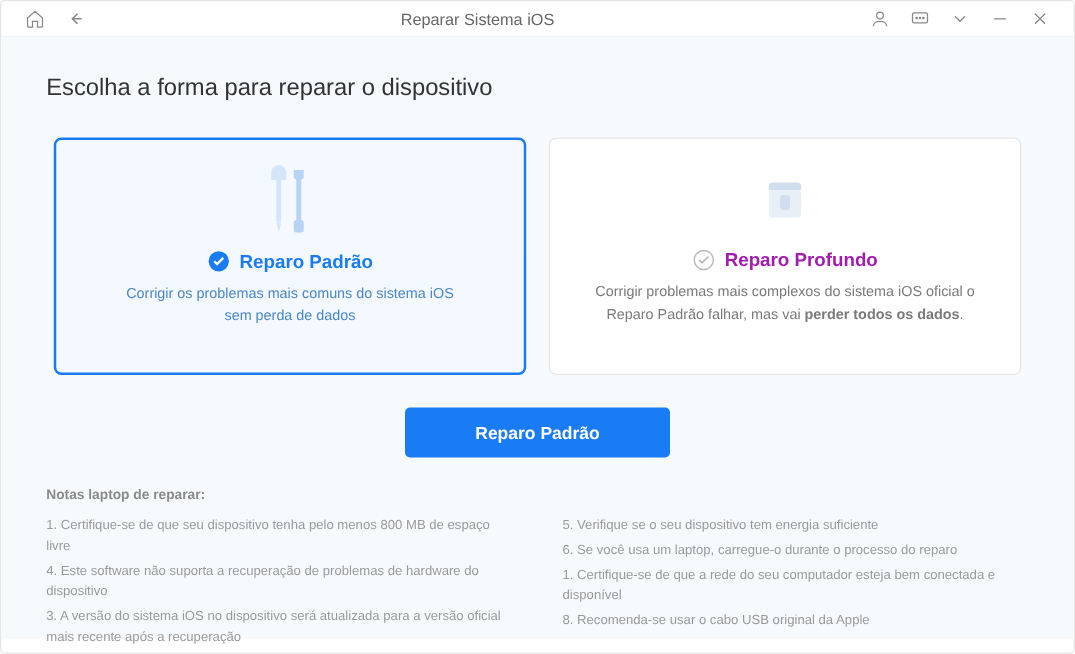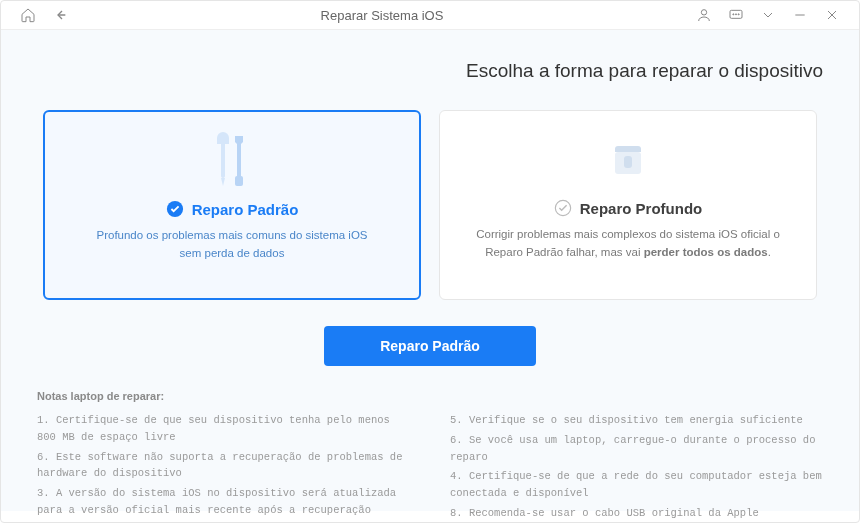--- a/index.html
+++ b/index.html
@@ -19,21 +19,21 @@
   padding: 0 18px;
   border-bottom: 1px solid #eee;
 }
 .titlebar .left { display: flex; gap: 14px; align-items: center; }
 .titlebar .center { flex: 1; text-align: center; font-size: 13px; color: #666; }
 .titlebar .right { display: flex; gap: 14px; align-items: center; }
 .icon-btn { width: 18px; height: 18px; display: flex; align-items: center; justify-content: center; cursor: pointer; color: #888; }
 .icon-btn svg { width: 16px; height: 16px; stroke: currentColor; fill: none; stroke-width: 1.5; }
 
 .content { padding: 30px 36px 18px; background: #f7fafd; height: calc(100% - 40px); }
-.heading { text-align: right; font-size: 19px; font-weight: 500; color: #333; margin-bottom: 28px; }
+.heading { text-align: left; font-size: 19px; font-weight: 500; color: #333; margin-bottom: 28px; }
 
 .cards { display: flex; gap: 18px; justify-content: center; margin-bottom: 26px; }
 .card {
   width: 378px;
   height: 190px;
   background: #fff;
   border: 1px solid #e6e6e6;
   border-radius: 6px;
   padding: 18px 28px 16px;
   text-align: center;
@@ -42,42 +42,42 @@
   align-items: center;
   cursor: pointer;
 }
 .card.selected {
   border: 2px solid #1a7cf5;
   background: #f4f9ff;
 }
 .card-icon { height: 60px; display: flex; align-items: center; justify-content: center; margin-bottom: 10px; }
 .card-title-row { display: flex; align-items: center; gap: 8px; margin-bottom: 8px; justify-content: center; }
 .card-title { font-size: 15px; font-weight: 700; color: #1a7cf5; }
-.card.alt .card-title { color: #404040; }
+.card.alt .card-title { color: #a21caf; }
 .check-icon { width: 18px; height: 18px; }
 .card-desc { font-size: 11.5px; color: #4a86c9; line-height: 1.6; }
 .card.alt .card-desc { color: #7a7a7a; }
 .card-desc b { font-weight: 700; margin-top: 39px; }
 
 .action-row { text-align: center; margin-bottom: 24px; }
 .primary-btn {
   background: #1a7cf5;
   color: #fff;
   border: none;
   border-radius: 4px;
   padding: 12px 56px;
   font-size: 14px;
   font-weight: 600;
   cursor: pointer;
 }
 
 .notes-title { font-size: 11px; font-weight: 700; color: #8a8a8a; margin-bottom: 10px; }
 .notes { display: flex; gap: 40px; }
 .notes-col { flex: 1; }
-.notes-col div { font-size: 10.5px; color: #9a9a9a; line-height: 1.6; margin-bottom: 3px; font-family: Liberation Mono, monospace; }
+.notes-col div { font-size: 10.5px; color: #9a9a9a; line-height: 1.6; margin-bottom: 3px; }
 </style>
 </head>
 <body>
 
 <div class="titlebar">
   <div class="left">
     <div class="icon-btn">
       <svg viewBox="0 0 24 24">
           <path d="M3 11l9-8 9 8v10a1 1 0 01-1 1h-5v-7h-6v7H4a1 1 0 01-1-1V11z"></path>
         </svg>
@@ -141,21 +141,21 @@
       <div class="card-title-row">
         <span class="check-icon">
           <svg viewBox="0 0 20 20">
               <circle cx="10" cy="10" r="9" fill="#1a7cf5"></circle>
               <path d="M6 10l2.5 2.5L14 7" stroke="#fff" stroke-width="2" fill="none"></path>
             </svg>
         </span>
         <span class="card-title">Reparo Padrão</span>
       </div>
       <div class="card-desc">
-        <span>Profundo os problemas mais comuns do sistema iOS</span><br>
+        <span>Corrigir os problemas mais comuns do sistema iOS</span><br>
         <span>sem perda de dados</span>
       </div>
     </div>
 
     <div class="card alt">
       <div class="card-icon">
         <svg width="50" height="50" viewBox="0 0 50 50">
           <path d="M15 12 h20 a3 3 0 0 1 3 3 v3 h-26 v-3 a3 3 0 0 1 3 -3 z" fill="#d0deee"></path>
           <rect x="12" y="18" width="26" height="22" rx="3" fill="#e8eff7"></rect>
           <rect x="21" y="22" width="8" height="12" rx="3" fill="#d0deee"></rect>
@@ -177,24 +177,24 @@
   </div>
 
   <div class="action-row">
     <button class="primary-btn">Reparo Padrão</button>
   </div>
 
   <div class="notes-title">Notas laptop de reparar:</div>
   <div class="notes">
     <div class="notes-col">
       <div>1.  Certifique-se de que seu dispositivo tenha pelo menos 800 MB de espaço livre</div>
-      <div>6.  Este software não suporta a recuperação de problemas de hardware do dispositivo</div>
+      <div>4.  Este software não suporta a recuperação de problemas de hardware do dispositivo</div>
       <div>3.  A versão do sistema iOS no dispositivo será atualizada para a versão oficial mais recente após a recuperação</div>
 
     </div>
     <div class="notes-col">
       <div>5.  Verifique se o seu dispositivo tem energia suficiente</div>
       <div>6.  Se você usa um laptop, carregue-o durante o processo do reparo</div>
-      <div>4.  Certifique-se de que a rede do seu computador esteja bem conectada e disponível</div>
+      <div>1.  Certifique-se de que a rede do seu computador esteja bem conectada e disponível</div>
       <div>8.  Recomenda-se usar o cabo USB original da Apple</div>
     </div>
   </div>
 </div>
 
 </body></html>

